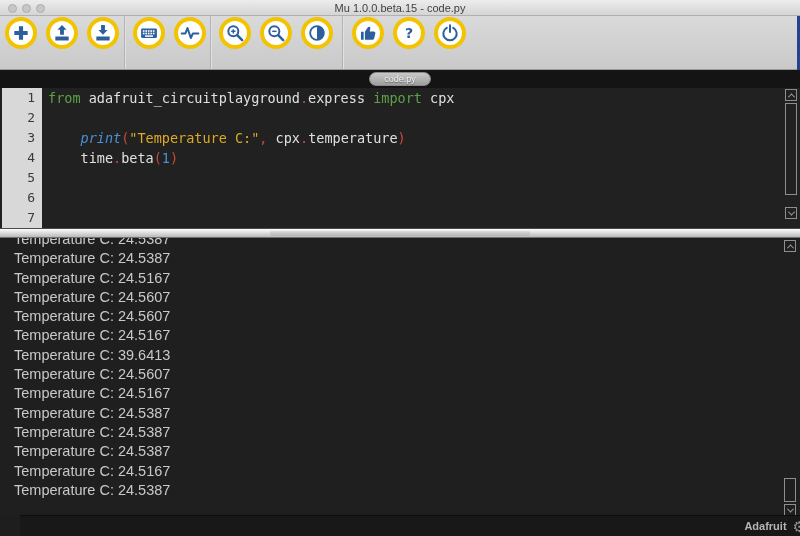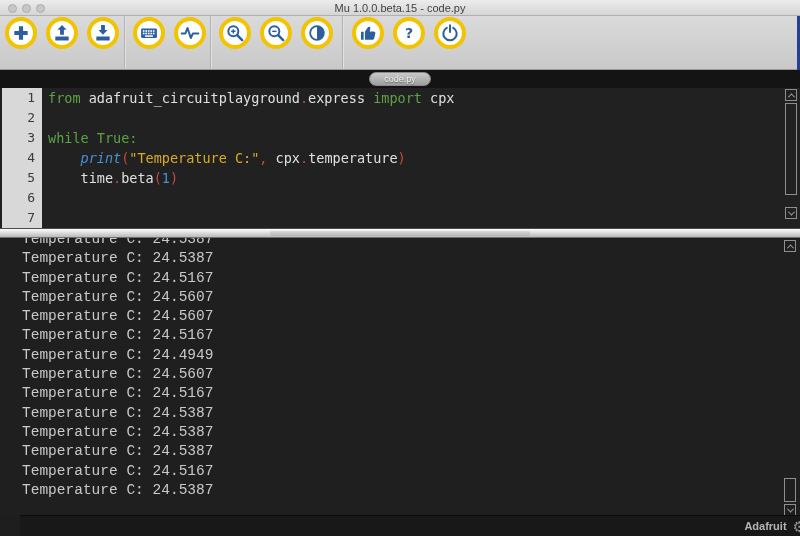--- a/index.html
+++ b/index.html
@@ -99,22 +99,22 @@
   #splitter::after{
     content:"";position:absolute;left:270px;top:2px;width:260px;height:5px;
     background:rgba(90,90,90,.12);border-radius:2px;
   }
   
   #console{
     position:absolute;left:0;top:238px;width:800px;height:277px;
     background:#1f1f1f;overflow:hidden;
   }
   #console-lines{
-    margin-top:-8px;padding-left:22px;
-    font-family:Liberation Mono, monospace;font-size:14.5px;color:#c9c9c9;
+    margin-top:-8px;padding-left:14px;
+    font-family:Liberation Sans, sans-serif;font-size:14.5px;color:#c9c9c9;
   }
   .console-line{height:19.3px;line-height:19.3px;white-space:pre;}
   
   #footer{
     position:absolute;left:0;top:515px;width:800px;height:21px;
     background:#181818;border-top:1px solid #0c0c0c;box-sizing:border-box;
     display:flex;align-items:center;justify-content:flex-end;
     padding-right:14px;gap:6px;margin-left:20px;
   }
   #mode-label{font-size:11px;font-weight:bold;color:#b5b5b5;}
@@ -255,21 +255,20 @@
       <div class="gut-num">2</div>
       <div class="gut-num">3</div>
       <div class="gut-num">4</div>
       <div class="gut-num">5</div>
       <div class="gut-num">6</div>
       <div class="gut-num">7</div>
     </div>
   <div id="code">
       <div class="code-line"><span class="sg-kw">from</span><span class="sg-pl"> adafruit_circuitplayground</span><span class="sg-pu">.</span><span class="sg-pl">express </span><span class="sg-kw">import</span><span class="sg-pl"> cpx</span></div>
       <div class="code-line"></div>
-      <div class="code-line"><span class="sg-kw">while True:</span></div>
       <div class="code-line"><span class="sg-pl">    </span><span class="sg-fn">print</span><span class="sg-pu">(</span><span class="sg-st">"Temperature C:"</span><span class="sg-pu">,</span><span class="sg-pl"> cpx</span><span class="sg-pu">.</span><span class="sg-pl">temperature</span><span class="sg-pu">)</span></div>
       <div class="code-line"><span class="sg-pl">    time</span><span class="sg-pu">.</span><span class="sg-pl">beta</span><span class="sg-pu">(</span><span class="sg-nu">1</span><span class="sg-pu">)</span></div>
       <div class="code-line"></div>
     </div>
   <div id="ed-scroll">
     <div id="ed-up" class="sc-box">
         <span class="chev chev-up"></span>
       </div>
     <div id="ed-thumb" class="sc-box"></div>
     <div id="ed-down" class="sc-box">
@@ -281,21 +280,21 @@
 <div id="splitter"></div>
 
 <div id="console">
   <div id="console-lines">
       <div class="console-line">Temperature C: 24.5387</div>
       <div class="console-line">Temperature C: 24.5387</div>
       <div class="console-line">Temperature C: 24.5167</div>
       <div class="console-line">Temperature C: 24.5607</div>
       <div class="console-line">Temperature C: 24.5607</div>
       <div class="console-line">Temperature C: 24.5167</div>
-      <div class="console-line">Temperature C: 24.4949</div>
+      <div class="console-line">Temperature C: 39.6413</div>
       <div class="console-line">Temperature C: 24.5607</div>
       <div class="console-line">Temperature C: 24.5167</div>
       <div class="console-line">Temperature C: 24.5387</div>
       <div class="console-line">Temperature C: 24.5387</div>
       <div class="console-line">Temperature C: 24.5387</div>
       <div class="console-line">Temperature C: 24.5167</div>
       <div class="console-line">Temperature C: 24.5387</div>
     </div>
   <div id="co-scroll">
     <div id="co-up" class="sc-box">

